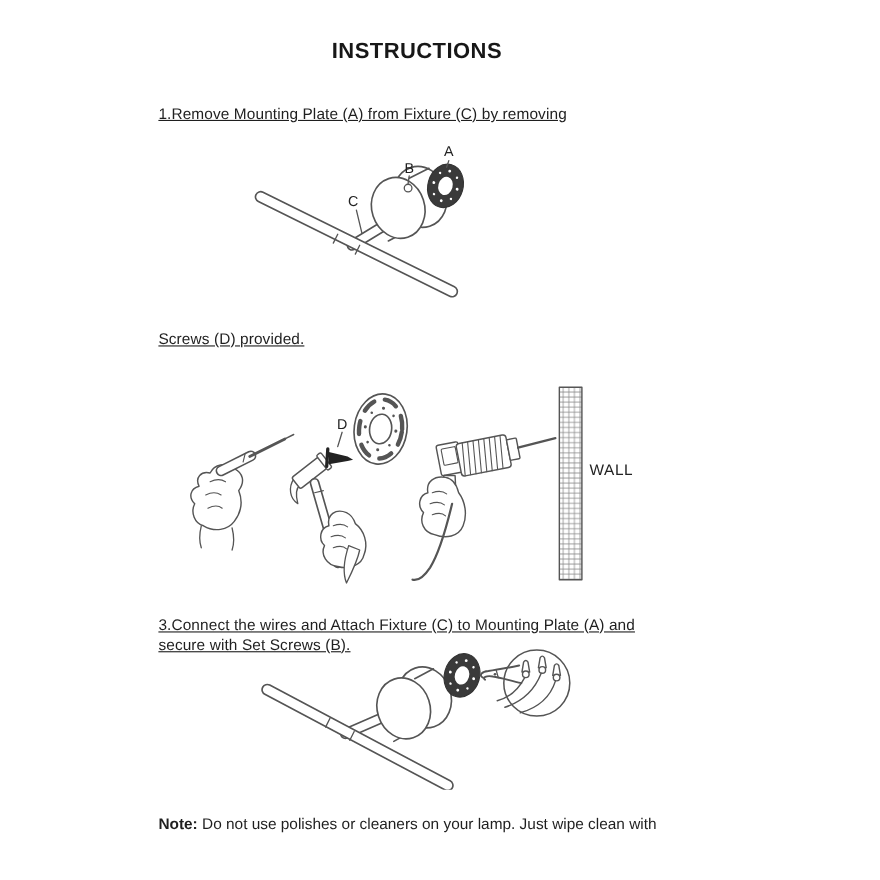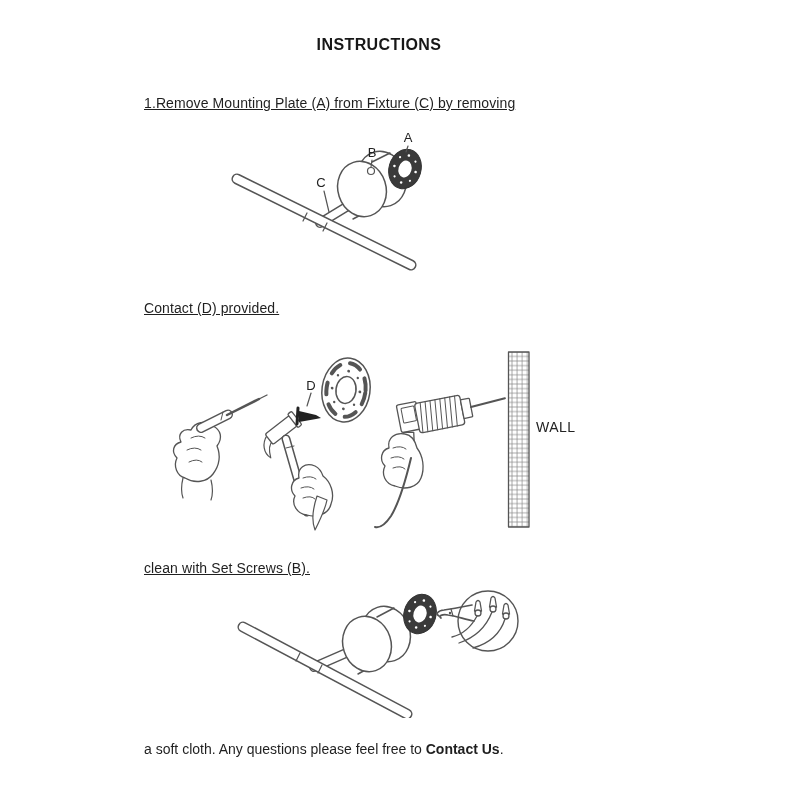--- a/index.html
+++ b/index.html
@@ -1,21 +1,21 @@
 <!DOCTYPE html>
 <html><head>
 <meta charset="utf-8">
 <style>
   html,body{margin:0;padding:0;}
   body{
     width:800px;height:800px;background:#ffffff;position:relative;overflow:hidden;
     font-family:"Liberation Sans",sans-serif;color:#1f1f1f;
   }
   .abs{position:absolute;}
-  .title{top:36px;left:0;width:758px;text-align:center;font-size:16px;font-weight:bold;letter-spacing:.4px;color:#171717;}
+  .title{top:36px;left:0;width:758px;text-align:center;font-size:20px;font-weight:bold;letter-spacing:.4px;color:#171717;}
   .step{font-size:14px;line-height:17.5px;letter-spacing:.1px;text-decoration:underline;}
   .note{font-size:14px;line-height:17.5px;}
   .note b{font-weight:bold;}
   svg{display:block;}
   svg text{font-family:"Liberation Sans",sans-serif;font-size:13px;fill:#222;}
   svg text.wall{font-size:14px;letter-spacing:.5px;}
   .contact{font-weight:bold;cursor:pointer;}
 </style>
 </head>
 <body>
@@ -67,21 +67,21 @@
     <line x1="183" y1="24" x2="181" y2="30" stroke-width="1.2"></line>
     <line x1="147" y1="38" x2="146" y2="45" stroke-width="1.2"></line>
     <line x1="99" y1="69" x2="104" y2="90" stroke-width="1.2"></line>
   </g>
   <text x="183" y="20" text-anchor="middle">A</text>
   <text x="147" y="35" text-anchor="middle">B</text>
   <text x="96" y="65" text-anchor="middle">C</text>
 </svg>
 
 <div class="abs step" style="left:144px;top:300px;">
-  <div>Contact (D) provided.</div>
+  <div>Screws (D) provided.</div>
 </div>
 
 <svg class="abs" style="left:155px;top:338px;" width="420" height="200" viewBox="0 0 420 200">
   <defs>
     <pattern id="wg" width="5.1" height="4.6" patternUnits="userSpaceOnUse">
       <rect x="0" y="0" width="5.1" height="4.6" fill="#fff" stroke="#8a8a8a" stroke-width="0.7"></rect>
     </pattern>
   </defs>
   <g stroke="#555" fill="none" stroke-linecap="round" stroke-linejoin="round">
 
@@ -151,21 +151,22 @@
 
     <g>
       <rect x="353.5" y="14" width="20.5" height="175" fill="url(#wg)" stroke="#555" stroke-width="1.3"></rect>
     </g>
   </g>
   <text x="156" y="52" text-anchor="middle">D</text>
   <text x="381" y="94" class="wall">WALL</text>
 </svg>
 
 <div class="abs step" style="left:144px;top:560px;">
-  <div>clean with Set Screws (B).</div>
+  <div>3.Connect the wires and Attach Fixture (C) to Mounting Plate (A) and</div>
+  <div>secure with Set Screws (B).</div>
 </div>
 
 <svg class="abs" style="left:230px;top:583px;" width="330" height="135" viewBox="0 0 330 135">
   <g stroke="#555" fill="none" stroke-linecap="round" stroke-linejoin="round">
     <g>
       <line x1="84" y1="84" x2="130" y2="64" stroke="#555" stroke-width="10"></line>
       <line x1="84" y1="84" x2="130" y2="64" stroke="#fff" stroke-width="7"></line>
     </g>
     <g>
       <line x1="13" y1="44" x2="177" y2="131" stroke="#555" stroke-width="11"></line>
@@ -215,15 +216,16 @@
         <path d="M272.5,31 L274,22 Q276,19 278,22 L279.5,31 Z" fill="#fff"></path>
         <circle cx="276" cy="33" r="3" fill="#fff"></circle>
         <path d="M275,36 Q268,58 243,65"></path>
       </g>
     </g>
   </g>
 </svg>
 
 <div class="abs note" style="left:144px;top:741px;">
   <div>
-    <span>a soft cloth. Any questions please feel free to </span><span class="contact">Contact Us</span><span>.</span>
+    <b>Note:</b>
+    <span>Do not use polishes or cleaners on your lamp. Just wipe clean with</span>
   </div>
 </div>
 
 </body></html>

